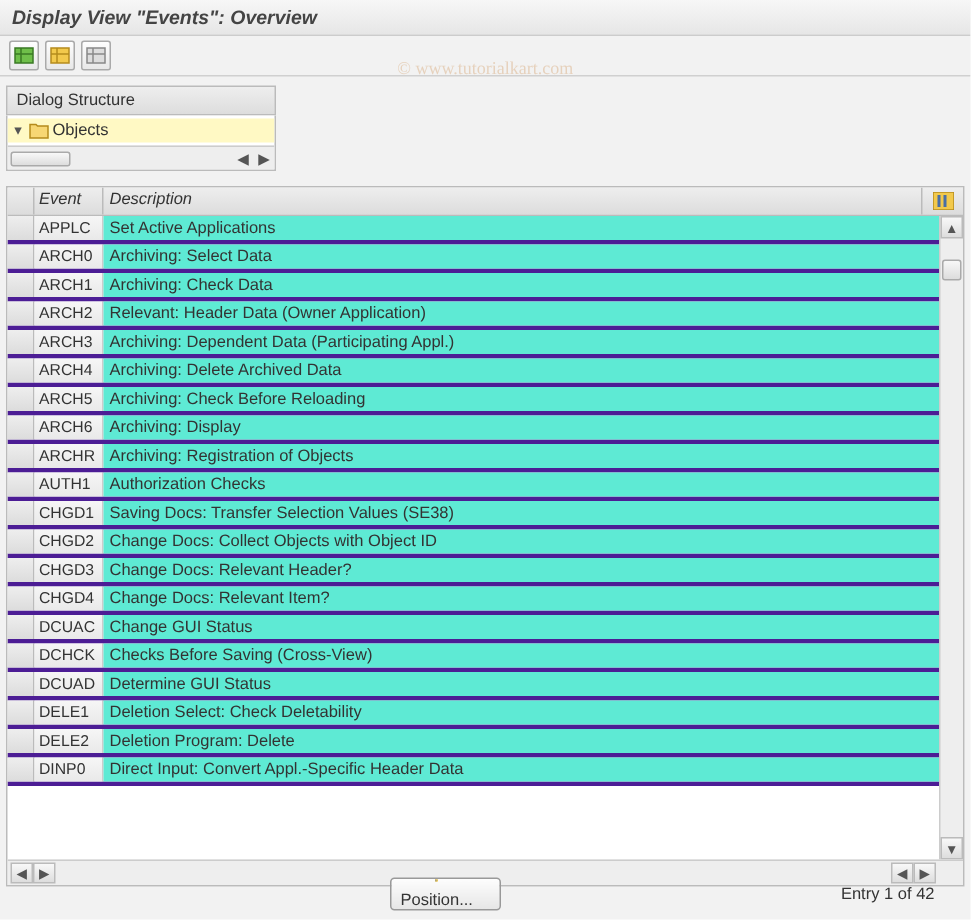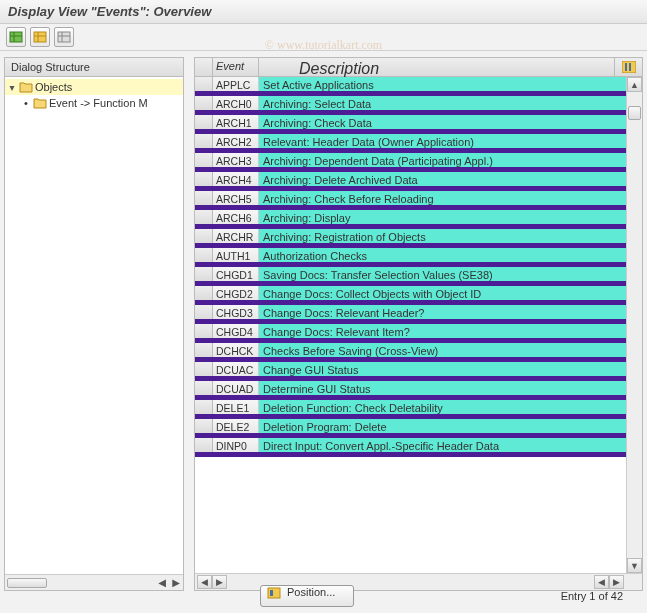--- a/index.html
+++ b/index.html
@@ -40,20 +40,21 @@
     align-items: center;
     justify-content: center;
     cursor: pointer;
   }
   .tb-btn svg { width: 14px; height: 14px; }
   .content {
     display: flex;
     height: 540px;
     padding: 6px 4px 0 4px;
     gap: 10px;
+    flex-direction: column;
   }
   .tree-panel {
     width: 180px;
     display: flex;
     flex-direction: column;
   }
   .tree-header {
     background: linear-gradient(#eee, #ddd);
     border: 1px solid #bbb;
     padding: 3px 6px;
@@ -107,28 +108,28 @@
   .table-hdr {
     display: flex;
     background: linear-gradient(#eee, #dcdcdc);
     border-bottom: 1px solid #bbb;
     height: 19px;
     align-items: stretch;
     font-style: italic;
   }
   .col-sel { width: 18px; border-right: 1px solid #bbb; }
   .col-event { width: 46px; border-right: 1px solid #bbb; padding: 2px 3px; font-size: 11px; }
-  .col-desc { flex: 1; padding: 2px 4px; font-size: 16px; margin-left: 36px; }
+  .col-desc { flex: 1; padding: 2px 4px; font-size: 11px; }
   .col-tools { width: 28px; border-left: 1px solid #bbb; display:flex; align-items:center; justify-content:center;}
   .rows { }
   .row {
     display: flex;
     height: 19px;
     align-items: stretch;
-    border-bottom: 5px solid #4c1d95;
+    border-bottom: 3px solid #4c1d95;
     justify-content: flex-end;
   }
   .row .sel-cell {
     width: 18px;
     background: linear-gradient(#eee,#dcdcdc);
     border-right: 1px solid #bbb;
     cursor: pointer;
   }
   .row .event-cell {
     width: 46px;
@@ -188,23 +189,25 @@
     padding: 0 10px;
   }
   .pos-btn {
     margin-left: 250px;
     height: 22px;
     padding: 0 18px 0 6px;
     background: linear-gradient(#fdfdfd,#e6e6e6);
     border: 1px solid #999;
     border-radius: 3px;
     display: flex;
+    align-items: center;
     gap: 6px;
     cursor: pointer;
     font-size: 11px;
+    flex-direction: column;
   }
   .pos-btn svg { width: 14px; height: 14px; }
   .entry-info {
     margin-left: auto;
     margin-right: 14px;
     font-size: 11px;
     color: #333;
   }
   .watermark {
     position: absolute;
@@ -354,37 +357,37 @@
           <div class="event-cell">CHGD3</div>
           <div class="desc-cell">Change Docs: Relevant Header?</div>
         </div>
         <div class="row">
           <div class="sel-cell"></div>
           <div class="event-cell">CHGD4</div>
           <div class="desc-cell">Change Docs: Relevant Item?</div>
         </div>
         <div class="row">
           <div class="sel-cell"></div>
+          <div class="event-cell">DCUAC</div>
+          <div class="desc-cell">Change GUI Status</div>
+        </div>
+        <div class="row">
+          <div class="sel-cell"></div>
           <div class="event-cell">DCHCK</div>
           <div class="desc-cell">Checks Before Saving (Cross-View)</div>
         </div>
         <div class="row">
           <div class="sel-cell"></div>
-          <div class="event-cell">DCUAC</div>
-          <div class="desc-cell">Change GUI Status</div>
-        </div>
-        <div class="row">
-          <div class="sel-cell"></div>
           <div class="event-cell">DCUAD</div>
           <div class="desc-cell">Determine GUI Status</div>
         </div>
         <div class="row">
           <div class="sel-cell"></div>
           <div class="event-cell">DELE1</div>
-          <div class="desc-cell">Deletion Function: Check Deletability</div>
+          <div class="desc-cell">Deletion Select: Check Deletability</div>
         </div>
         <div class="row">
           <div class="sel-cell"></div>
           <div class="event-cell">DELE2</div>
           <div class="desc-cell">Deletion Program: Delete</div>
         </div>
         <div class="row">
           <div class="sel-cell"></div>
           <div class="event-cell">DINP0</div>
           <div class="desc-cell">Direct Input: Convert Appl.-Specific Header Data</div>

